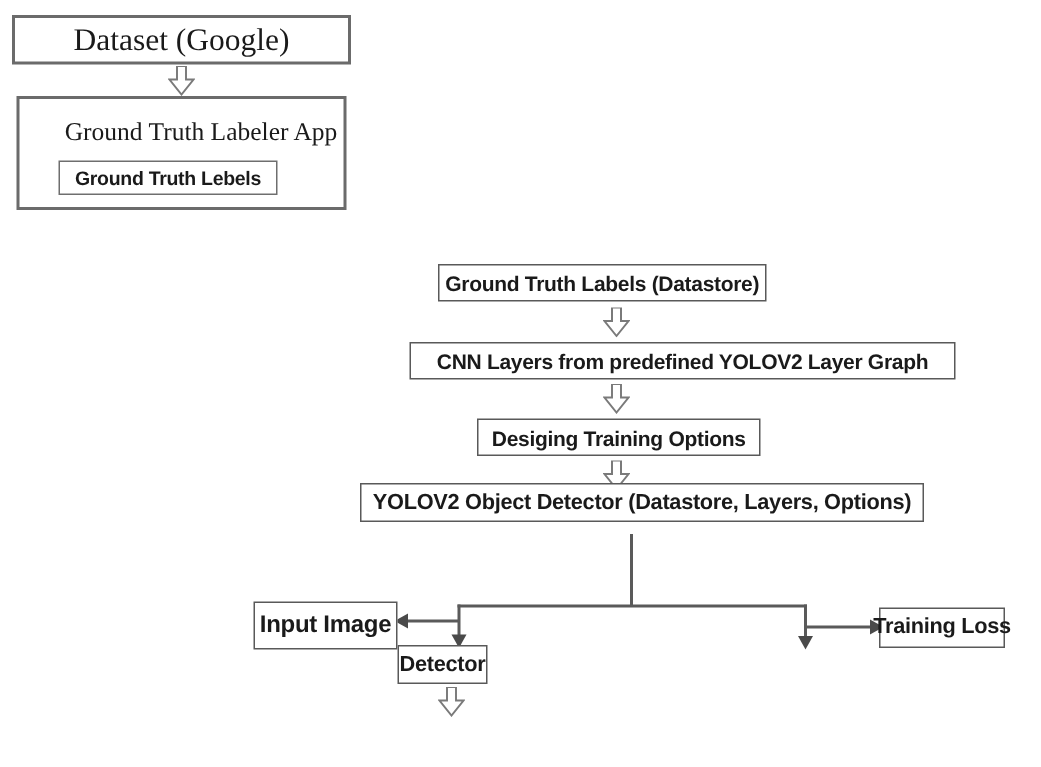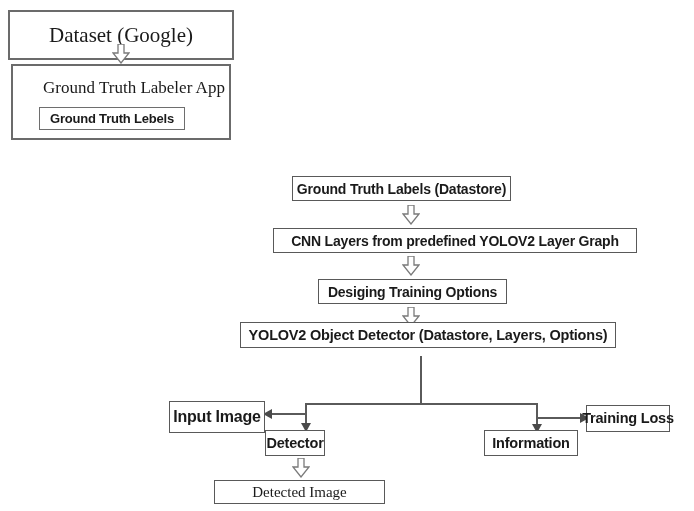--- a/index.html
+++ b/index.html
@@ -42,21 +42,21 @@
 
   
   .blockarrow{position:absolute;}
   .blockarrow svg{display:block;}
 </style>
 </head>
 <body>
 
 <div id="stage">
 
-  <div class="box heavy serif" style="left:8px;top:10px;width:226px;height:50px;font-size:21px;">
+  <div class="box heavy serif" style="left:8px;top:10px;width:226px;height:33px;font-size:21px;">
     <span>Dataset (Google)</span>
   </div>
 
   <div class="blockarrow" style="left:112px;top:44px;width:18px;height:20px;">
     <svg width="18" height="20" viewBox="0 0 18 20">
       <path d="M6 0 L12 0 L12 9 L17 9 L9 19 L1 9 L6 9 Z" fill="#ffffff" stroke="#7a7a7a" stroke-width="1.3"></path>
     </svg>
   </div>
 
   <div class="box heavy" style="left:11px;top:64px;width:220px;height:76px;display:block;padding-left:26px;">
@@ -117,31 +117,25 @@
   <div class="ah ah-right" style="left:580px;top:413px;"></div>
 
   <div class="box sans" style="left:169px;top:401px;width:96px;height:32px;font-size:16px;">
     <span>Input Image</span>
   </div>
 
   <div class="box sans" style="left:265px;top:430px;width:60px;height:26px;font-size:14.5px;">
     <span>Detector</span>
   </div>
 
-  <div class="box sans" style="left:484px;top:430px;width:94px;height:26px;font-size:14.5px;">
-    <span>Information</span>
-  </div>
 
   <div class="box sans" style="left:586px;top:405px;width:84px;height:27px;font-size:14.5px;">
     <span>Training Loss</span>
   </div>
 
   <div class="blockarrow" style="left:292px;top:458px;width:18px;height:20px;">
     <svg width="18" height="20" viewBox="0 0 18 20">
       <path d="M6 0 L12 0 L12 9 L17 9 L9 19 L1 9 L6 9 Z" fill="#ffffff" stroke="#7a7a7a" stroke-width="1.3"></path>
     </svg>
   </div>
 
-  <div class="box serif" style="left:214px;top:480px;width:171px;height:24px;font-size:15px;">
-    <span>Detected Image</span>
-  </div>
 
 </div>
 
 </body></html>

